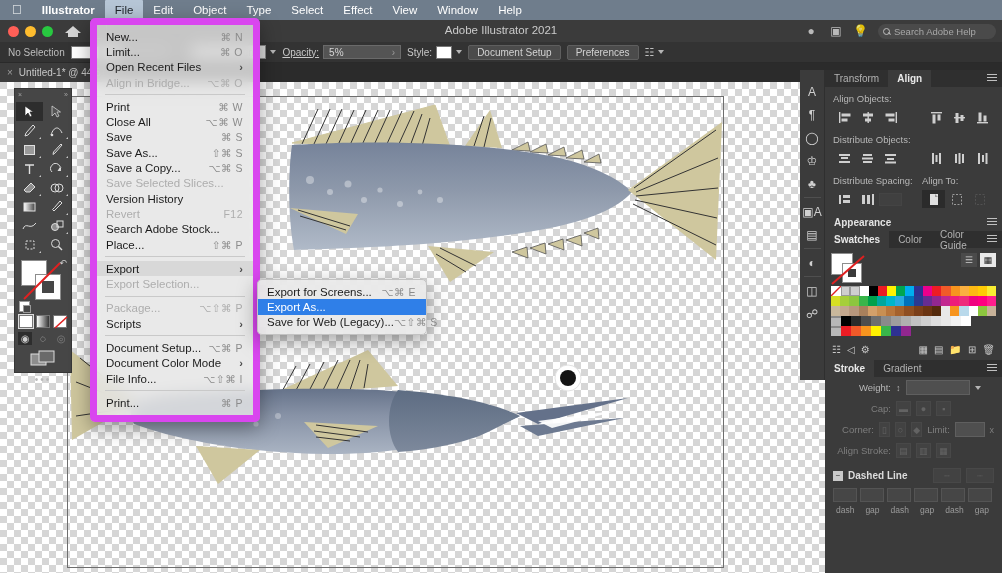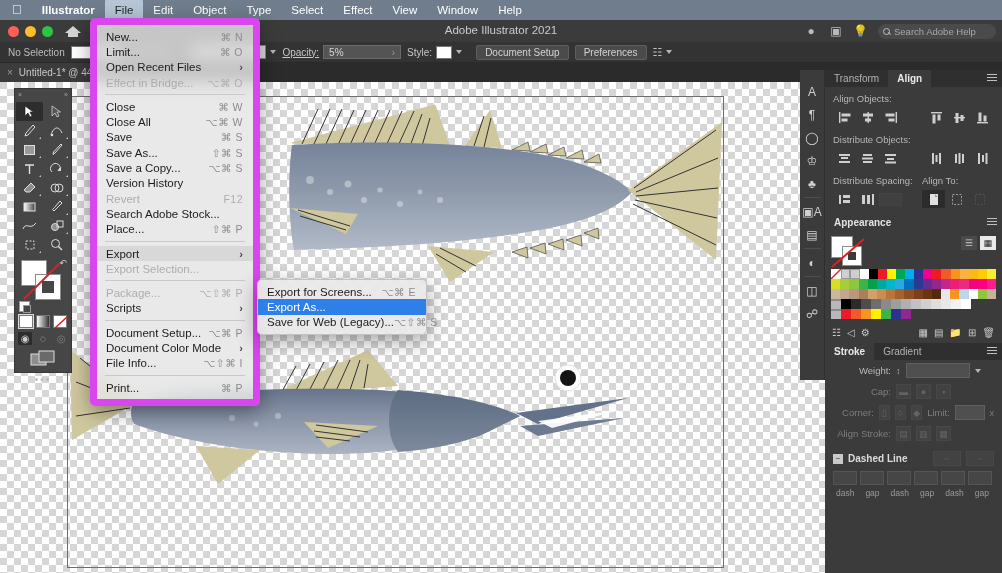--- a/index.html
+++ b/index.html
@@ -287,21 +287,21 @@
       <div class="cb-field" style="width:78px;justify-content:space-between">
         <span>5%</span>
         <span style="color:#9a9a9a">›</span>
       </div>
     </div>
     <div class="cb-grp">
       <span>Style:</span>
       <div class="cb-swatch sm"></div>
       <div class="caret"></div>
     </div>
-    <div class="cb-grp" style="margin-left:8px">
+    <div class="cb-grp" style="">
       <div class="cb-btn">Document Setup</div>
     </div>
     <div class="cb-grp">
       <div class="cb-btn">Preferences</div>
     </div>
     <div class="cb-grp">
       <span style="color:#c0c0c0;font-size:11px">☷</span>
       <div class="caret"></div>
     </div>
   </div>
@@ -815,20 +815,30 @@
         <span class="t">Appearance</span>
         <div class="pmenu">
             <i></i>
             <i></i>
             <i></i>
           </div>
       </div>
     </div>
 
     <div class="panel">
+      <div class="ptabs">
+        <div class="ptab act">Swatches</div>
+        <div class="ptab">Color</div>
+        <div class="ptab">Color Guide</div>
+        <div class="pmenu">
+            <i></i>
+            <i></i>
+            <i></i>
+          </div>
+      </div>
       <div class="swpanel">
         <div class="swtop">
           <div class="swbox">
             <div class="swf"></div>
             <div class="sws"></div>
             <svg width="40" height="32" viewBox="0 0 40 32" style="position:absolute;left:0;top:0">
               <line x1="1" y1="31" x2="33" y2="3" stroke="#e02020" stroke-width="2"></line>
             </svg>
           </div>
           <div class="swviews">
@@ -1011,43 +1021,46 @@
       </div>
       <div class="mrow">
         <span class="lbl">Limit...</span>
         <span class="key">⌘ O</span>
       </div>
       <div class="mrow">
         <span class="lbl">Open Recent Files</span>
         <span class="arr">›</span>
       </div>
       <div class="mrow dis">
-        <span class="lbl">Effect in Bridge...</span>
+        <span class="lbl">Align in Bridge...</span>
         <span class="key">⌥⌘ O</span>
       </div>
       <div class="msep"></div>
       <div class="mrow">
-        <span class="lbl">Close</span>
+        <span class="lbl">Print</span>
         <span class="key">⌘ W</span>
       </div>
       <div class="mrow">
         <span class="lbl">Close All</span>
         <span class="key">⌥⌘ W</span>
       </div>
       <div class="mrow">
         <span class="lbl">Save</span>
         <span class="key">⌘ S</span>
       </div>
       <div class="mrow">
         <span class="lbl">Save As...</span>
         <span class="key">⇧⌘ S</span>
       </div>
       <div class="mrow">
         <span class="lbl">Save a Copy...</span>
         <span class="key">⌥⌘ S</span>
+      </div>
+      <div class="mrow dis">
+        <span class="lbl">Save Selected Slices...</span>
       </div>
       <div class="mrow">
         <span class="lbl">Version History</span>
       </div>
       <div class="mrow dis">
         <span class="lbl">Revert</span>
         <span class="key">F12</span>
       </div>
       <div class="mrow">
         <span class="lbl">Search Adobe Stock...</span>

